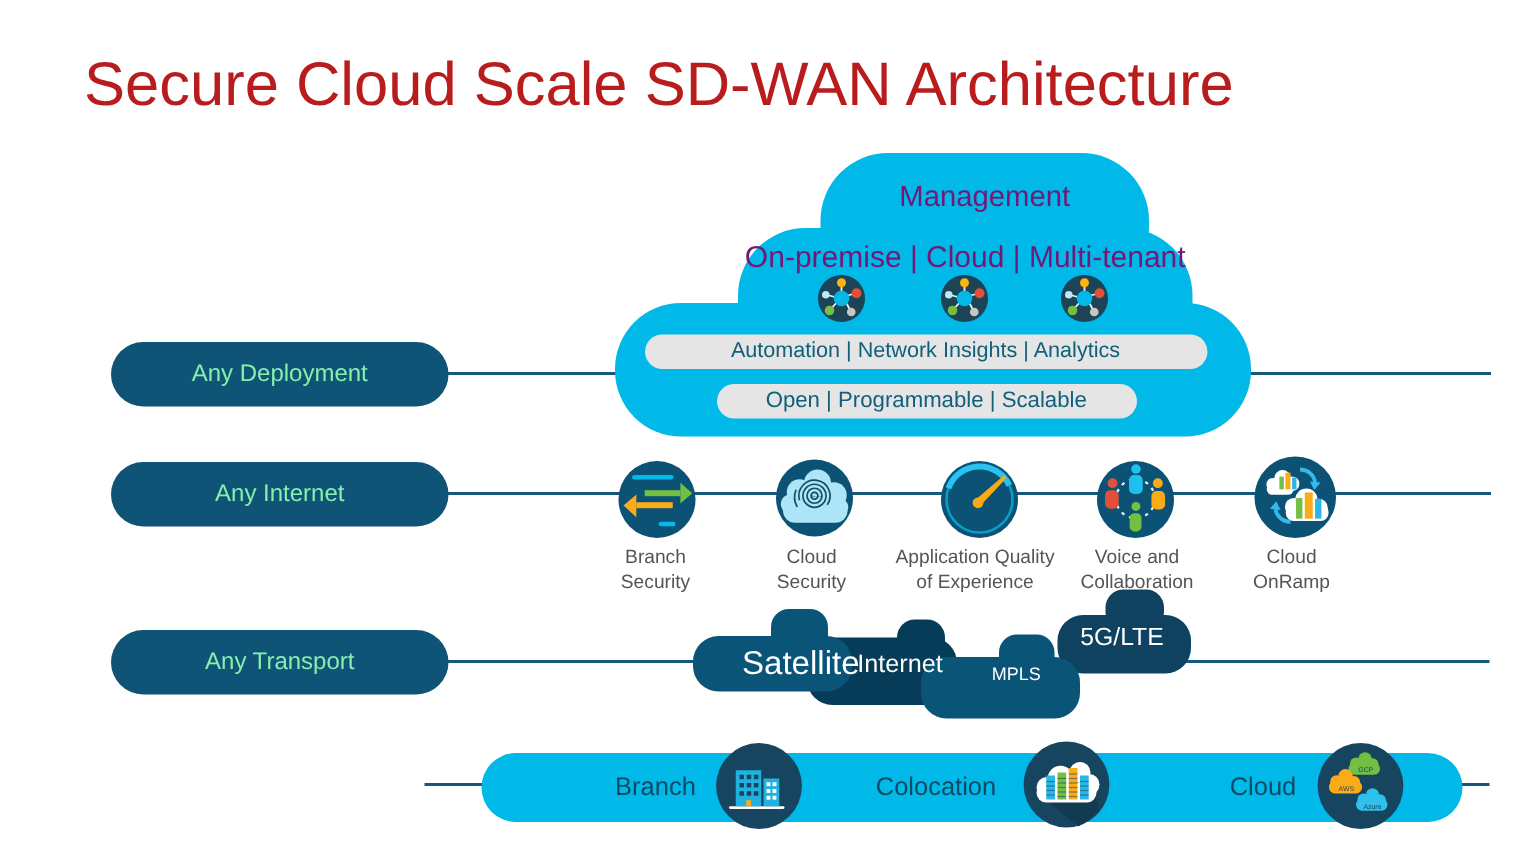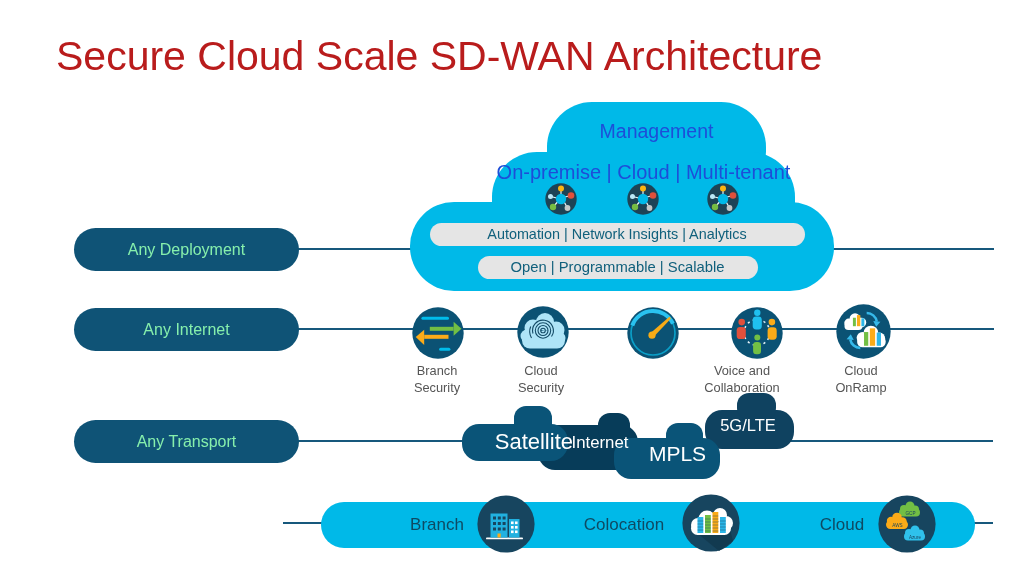--- a/index.html
+++ b/index.html
@@ -6,21 +6,21 @@
   body{width:1024px;height:576px;background:#fff;font-family:"Liberation Sans",sans-serif;}
   #stage{position:relative;width:1024px;height:576px;overflow:hidden;}
   .abs{position:absolute;}
   .ln{position:absolute;height:2px;background:#16587c;z-index:1;}
   .pill{position:absolute;left:74px;width:225px;height:43px;border-radius:22px;background:#0f5376;
         color:#86efac;font-size:16px;text-align:center;line-height:43px;z-index:5;}
   .cy{background:#00b9e8;}
   .cloudrect{position:absolute;background:#00b9e8;}
   .innerbar{position:absolute;background:#e5e5e5;border-radius:12px;color:#10607c;
             font-size:14.4px;text-align:center;z-index:4;}
-  .ctext{position:absolute;color:#1d4ed8;text-align:center;z-index:4;}
+  .ctext{position:absolute;color:#701a75;text-align:center;z-index:4;}
   .tbody{position:absolute;border-radius:17px;}
   .tbump{position:absolute;border-radius:12px;}
   .ttext{position:absolute;color:#fff;text-align:center;z-index:9;}
   .svclabel{position:absolute;color:#555;font-size:12.8px;line-height:17px;text-align:center;z-index:3;}
   .loctext{position:absolute;color:#0e4a63;font-size:17px;z-index:7;text-align:center;}
 </style>
 </head>
 <body>
 <div id="stage">
 
@@ -151,35 +151,36 @@
     <rect x="12.5" y="1" width="4" height="12.5" fill="#2bb6e8"></rect>
     <g stroke="#35b9ea" stroke-width="2.4" fill="none">
       <path d="M 3,-17.5 A 9.5 9.5 0 0 1 12.5,-9.5"></path>
       <path d="M -3,15.5 A 9.5 9.5 0 0 1 -12.5,7.5"></path>
     </g>
     <polygon points="9.2,-10 16,-9.3 12,-4.5" fill="#35b9ea"></polygon>
     <polygon points="-9.2,8 -16,7.3 -12,2.5" fill="#35b9ea"></polygon>
   </svg>
   <div class="svclabel" style="left:387px;top:362px;width:100px;">Branch<br>Security</div>
   <div class="svclabel" style="left:491px;top:362px;width:100px;">Cloud<br>Security</div>
-  <div class="svclabel" style="left:692px;top:362px;width:100px;">Voice and<br>Collaboration</div>
+  <div class="svclabel" style="left:575px;top:362px;width:150px;">Application Quality<br>of Experience</div>
+  <div class="svclabel" style="left:708px;top:362px;width:100px;">Voice and<br>Collaboration</div>
   <div class="svclabel" style="left:811px;top:362px;width:100px;">Cloud<br>OnRamp</div>
 
   <div class="tbody" style="left:538px;top:425px;width:100px;height:45px;background:#073c59;z-index:5;"></div>
   <div class="tbump" style="left:597.5px;top:413px;width:32px;height:29px;background:#073c59;z-index:5;"></div>
   <div class="tbody" style="left:705px;top:410px;width:89px;height:39px;background:#0f4260;z-index:5;"></div>
   <div class="tbump" style="left:737px;top:393px;width:39px;height:27px;background:#0f4260;z-index:5;"></div>
   <div class="tbody" style="left:462px;top:424px;width:106px;height:36.5px;background:#0a5478;z-index:6;"></div>
   <div class="tbump" style="left:514px;top:405.5px;width:37.5px;height:30px;background:#0a5478;z-index:6;"></div>
   <div class="tbody" style="left:613.5px;top:438px;width:106.5px;height:41px;background:#0a5478;z-index:6;"></div>
   <div class="tbump" style="left:666px;top:422.5px;width:37px;height:30px;background:#0a5478;z-index:6;"></div>
   <div class="ttext" style="left:550px;top:433px;width:100px;font-size:16.8px;">Internet</div>
   <div class="ttext" style="left:698px;top:416px;width:100px;font-size:16.5px;">5G/LTE</div>
   <div class="ttext" style="left:473px;top:429px;width:100px;font-size:22px;text-align:right;">Satellite</div>
-  <div class="ttext" style="left:627.5px;top:442px;width:100px;font-size:21px;">MPLS</div>
+  <div class="ttext" style="left:627.5px;top:442px;width:100px;font-size:12px;">MPLS</div>
 
   <div class="abs cy" style="left:321px;top:501.5px;width:654px;height:46px;border-radius:23px;z-index:5;"></div>
   <div class="loctext" style="left:387px;top:515px;width:100px;">Branch</div>
   <div class="loctext" style="left:574px;top:515px;width:100px;">Colocation</div>
   <div class="loctext" style="left:792px;top:515px;width:100px;">Cloud</div>
   <svg class="abs" style="left:476.5px;top:495px;z-index:6;" width="58" height="58" viewBox="-29 -29 58 58">
     <circle r="28.6" fill="#17455f"></circle>
     <rect x="-20" y="13.5" width="37" height="1.8" rx="0.9" fill="#fff"></rect>
     <rect x="-15.5" y="-10.5" width="17" height="24" fill="#21b1e0"></rect>
     <g fill="#17455f">

